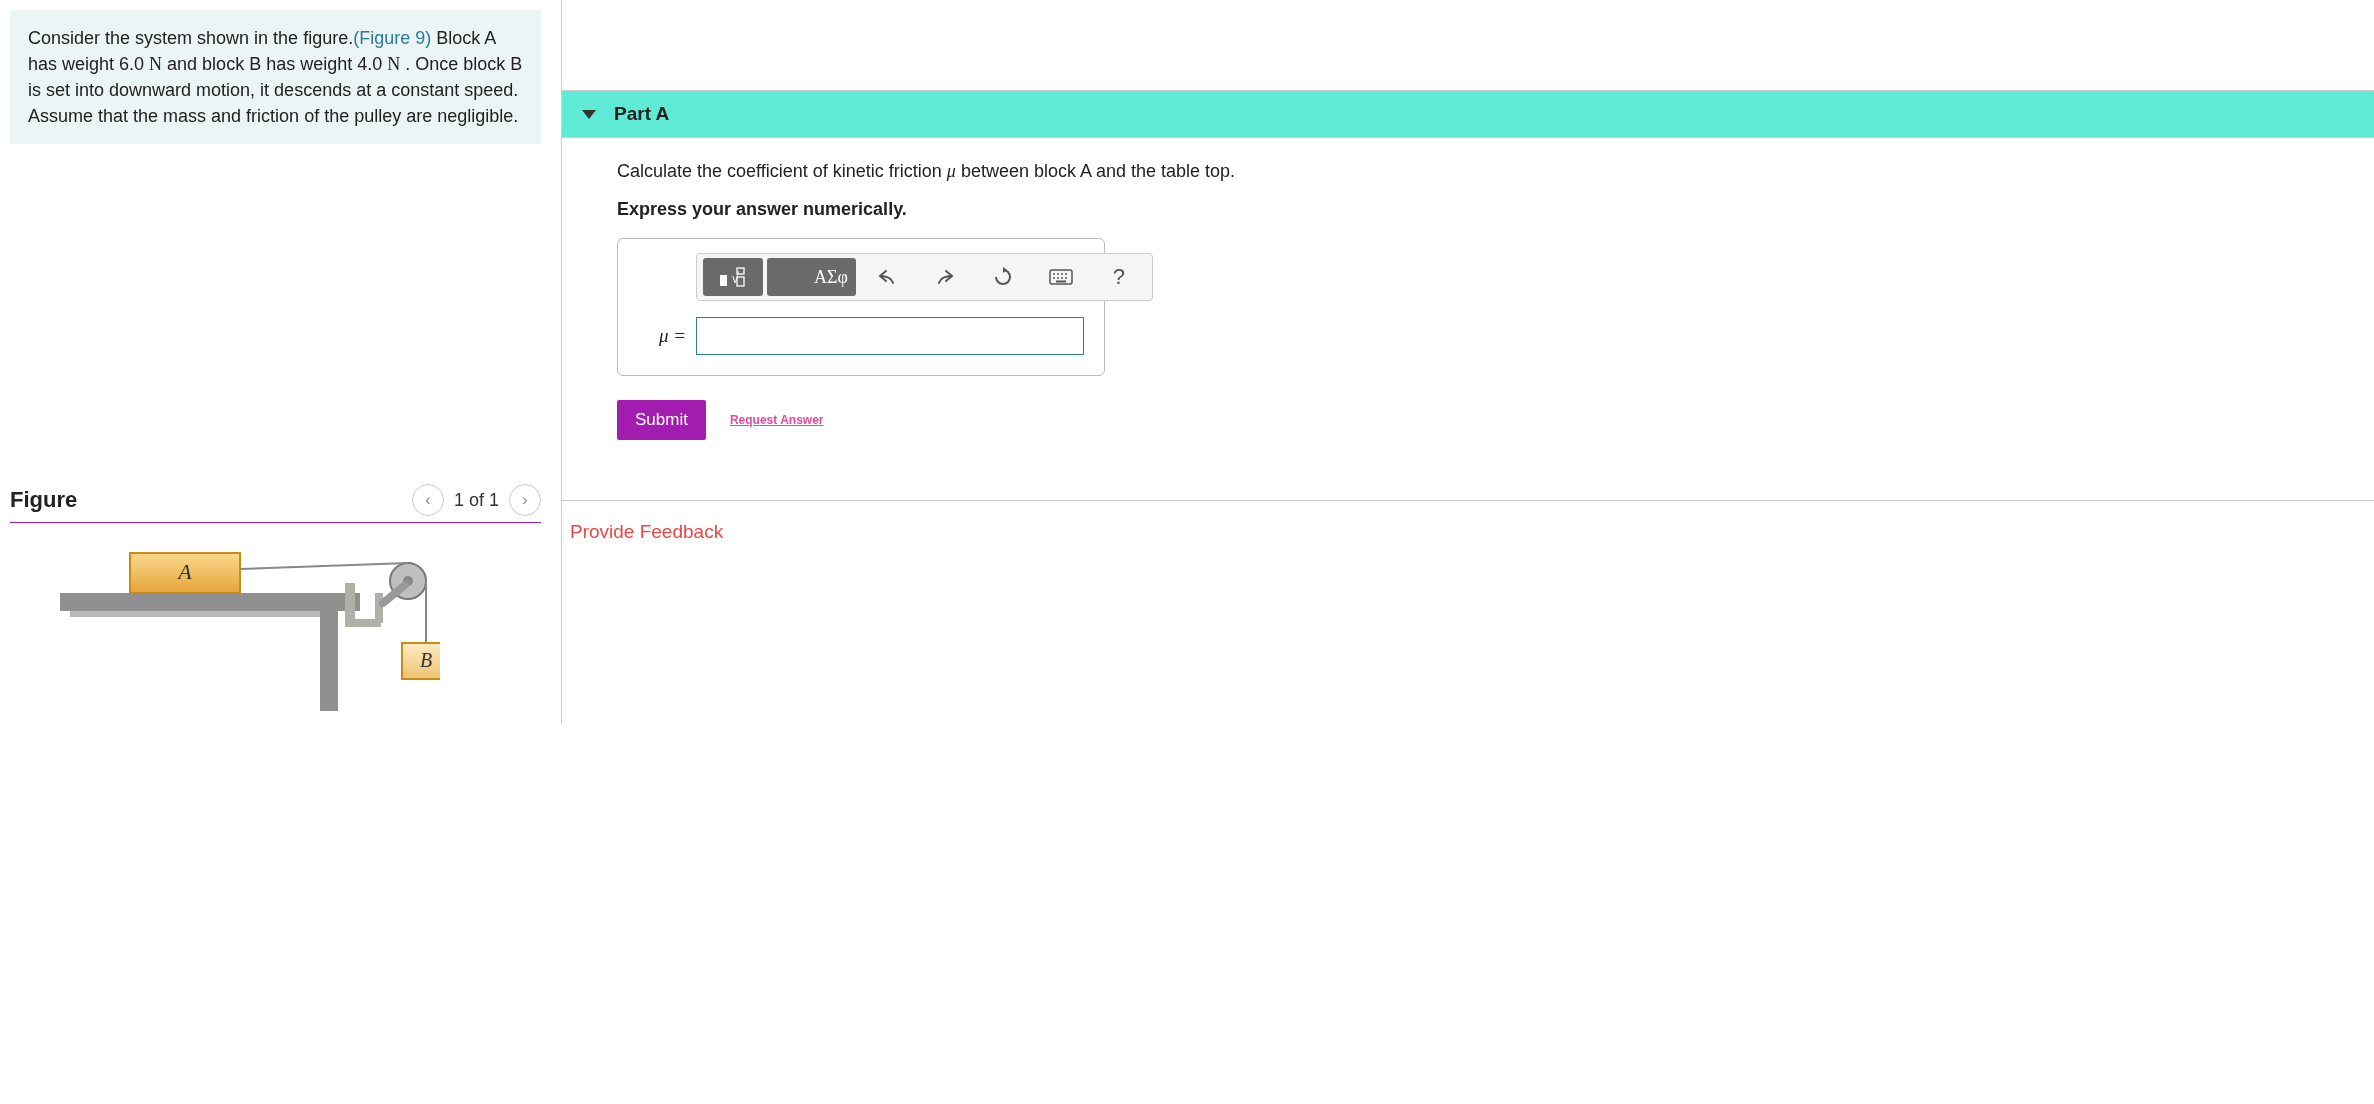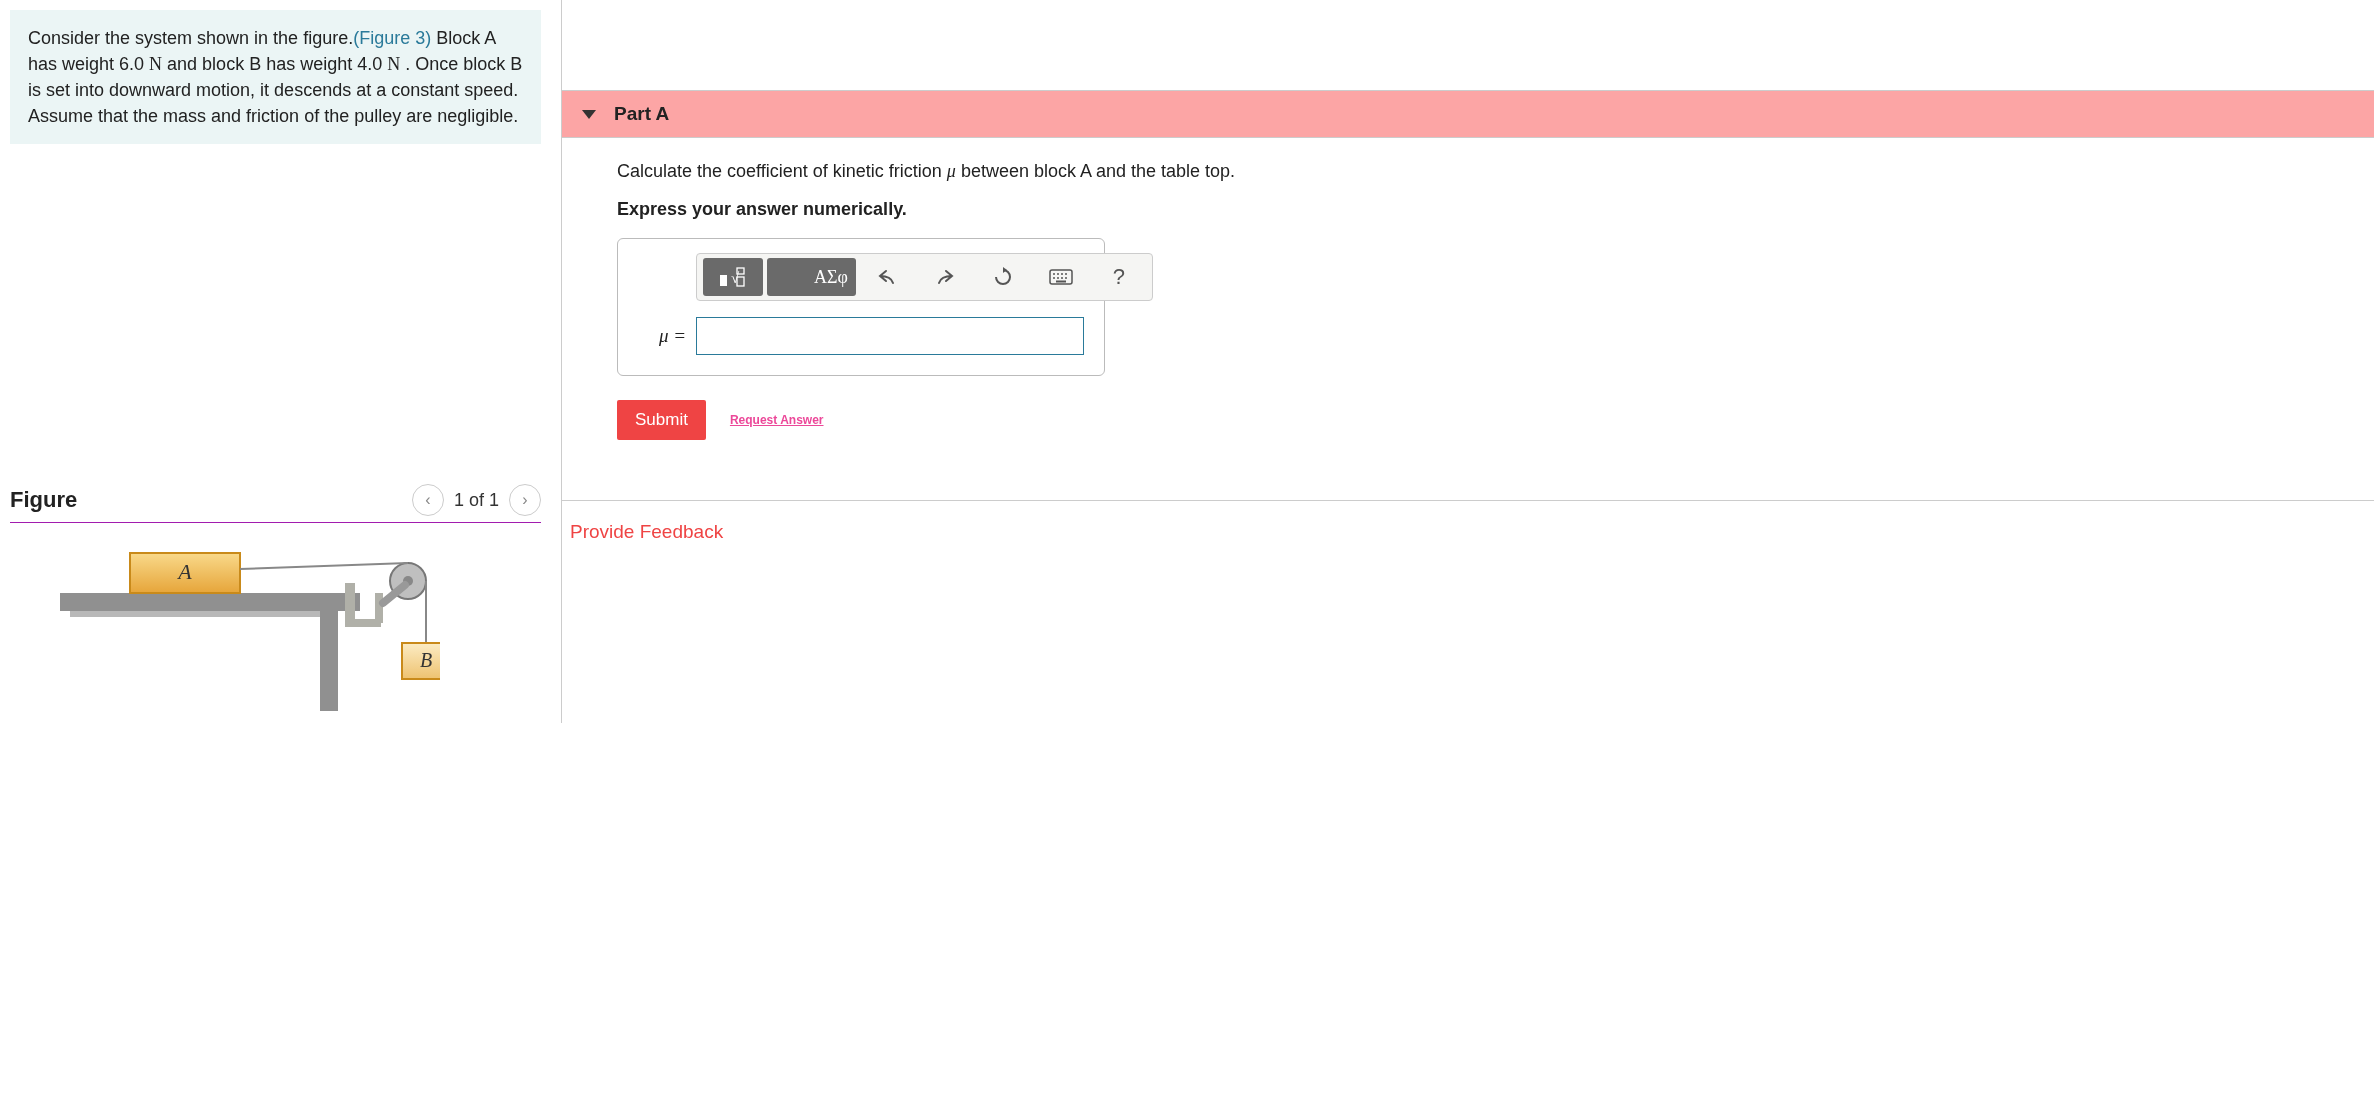--- a/index.html
+++ b/index.html
@@ -76,21 +76,21 @@
   }
   .figure-image {
     margin-top: 10px;
     width: 430px;
     height: 180px;
   }
   
   .part-header-wrap {
     border-top: 1px solid #ccc;
     border-bottom: 1px solid #ccc;
-    background: #fca5a5;
+    background: #5eead4;
     padding: 12px 20px 12px 20px;
     margin-top: 90px;
     display: flex;
     align-items: center;
   }
   .caret-down {
     width: 0;
     height: 0;
     border-left: 7px solid transparent;
     border-right: 7px solid transparent;
@@ -197,21 +197,21 @@
     box-sizing: border-box;
     outline: none;
   }
   .actions-row {
     display: flex;
     align-items: center;
     gap: 24px;
     margin-bottom: 40px;
   }
   .submit-btn {
-    background: #ef4444;
+    background: #a21caf;
     color: #fff;
     border: none;
     padding: 10px 18px;
     font-size: 17px;
     border-radius: 2px;
     cursor: pointer;
   }
   .request-answer {
     color: #ec4899;
     font-weight: bold;
@@ -230,21 +230,21 @@
     cursor: pointer;
   }
 </style>
 </head>
 <body>
 
 <div class="page">
 
   <div class="left-col">
     <div class="problem-box">
-      <span>Consider the system shown in the figure.</span><span class="fig-link">(Figure 3)</span><span> Block A has weight 6.0 </span><span class="upr">N</span><span> and block B has weight 4.0 </span><span class="upr">N</span><span> . Once block B is set into downward motion, it descends at a constant speed. Assume that the mass and friction of the pulley are negligible.</span>
+      <span>Consider the system shown in the figure.</span><span class="fig-link">(Figure 9)</span><span> Block A has weight 6.0 </span><span class="upr">N</span><span> and block B has weight 4.0 </span><span class="upr">N</span><span> . Once block B is set into downward motion, it descends at a constant speed. Assume that the mass and friction of the pulley are negligible.</span>
     </div>
 
     <div class="figure-section">
       <div class="figure-header">
         <div class="figure-title">Figure</div>
         <div class="figure-nav">
           <div class="nav-circle">‹</div>
           <div>1 of 1</div>
           <div class="nav-circle">›</div>
         </div>

